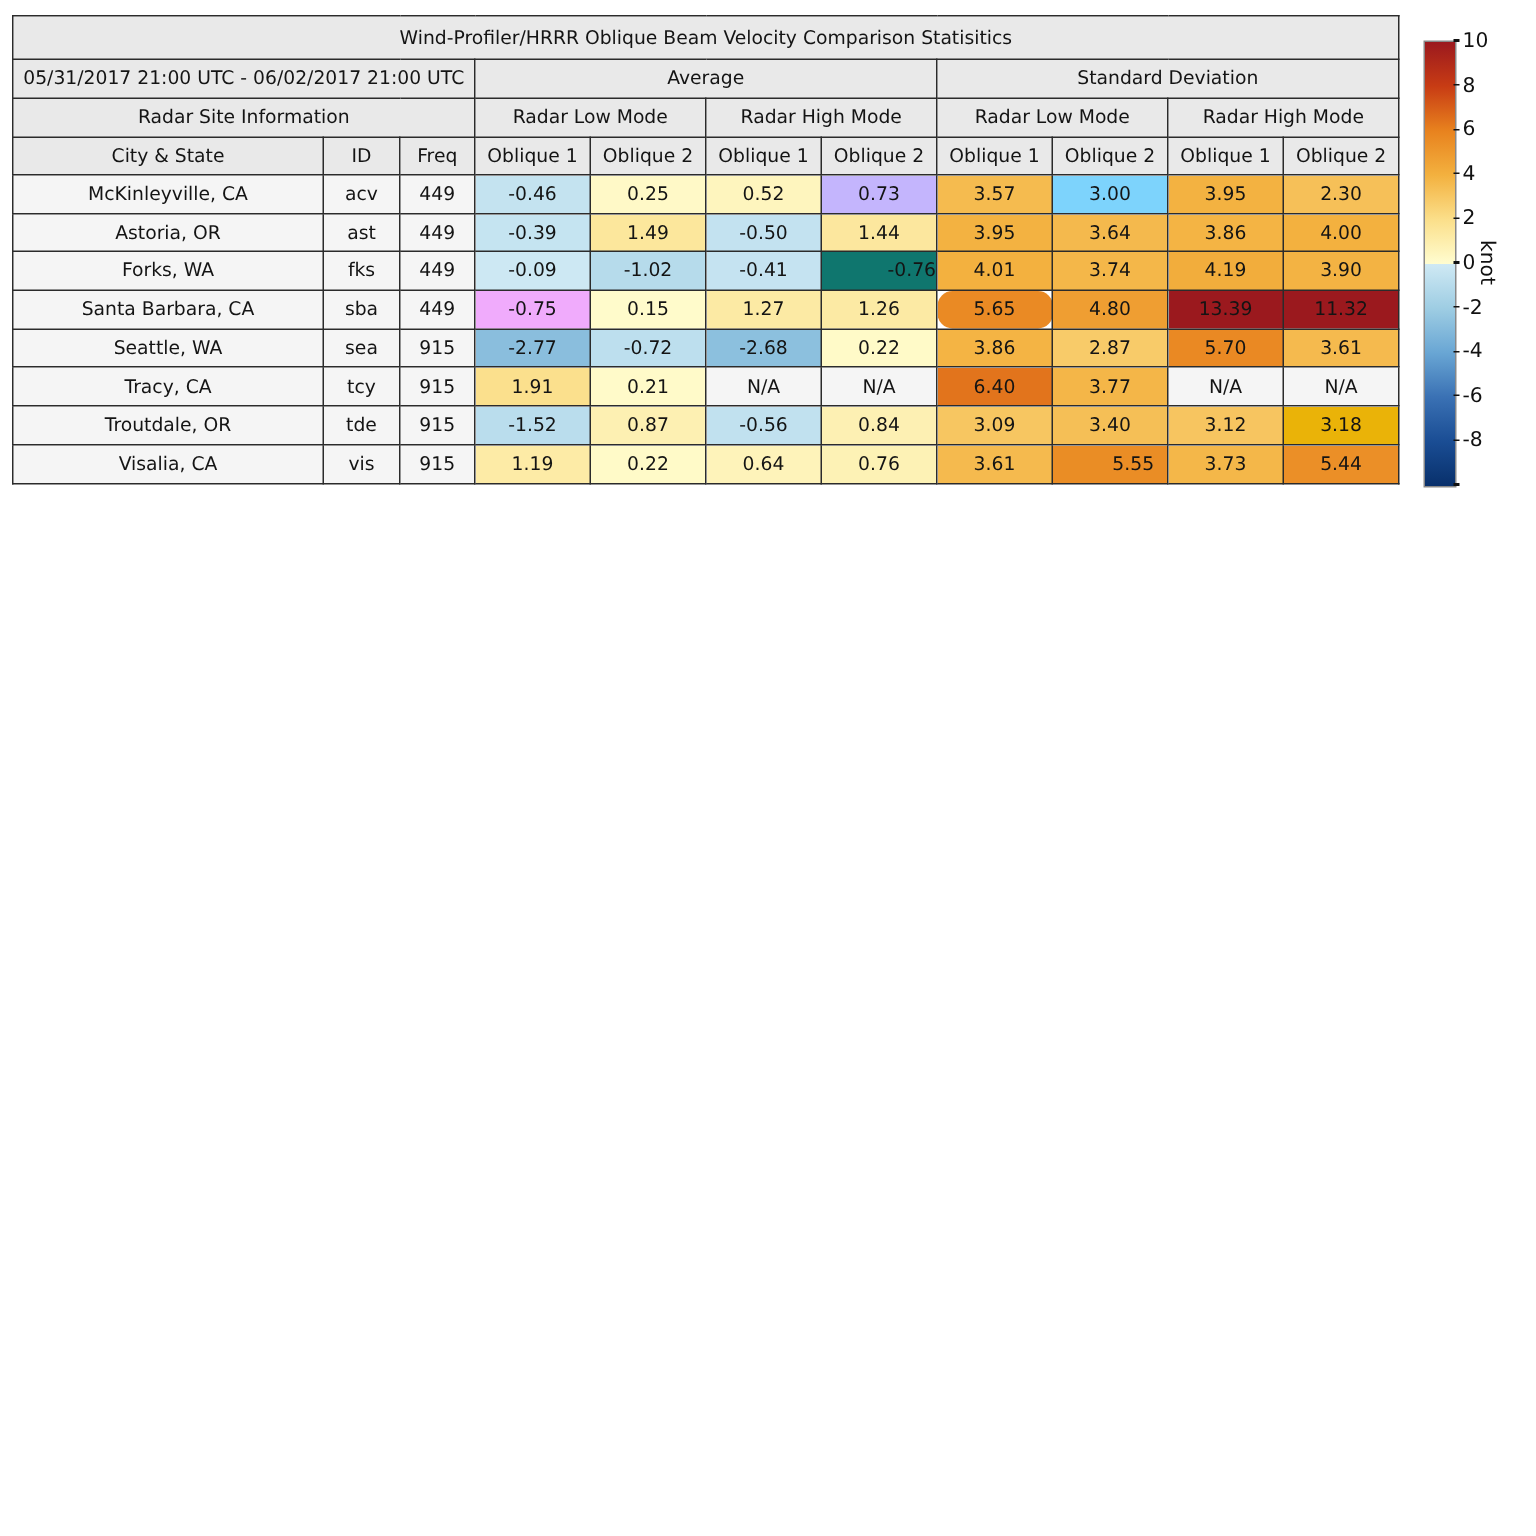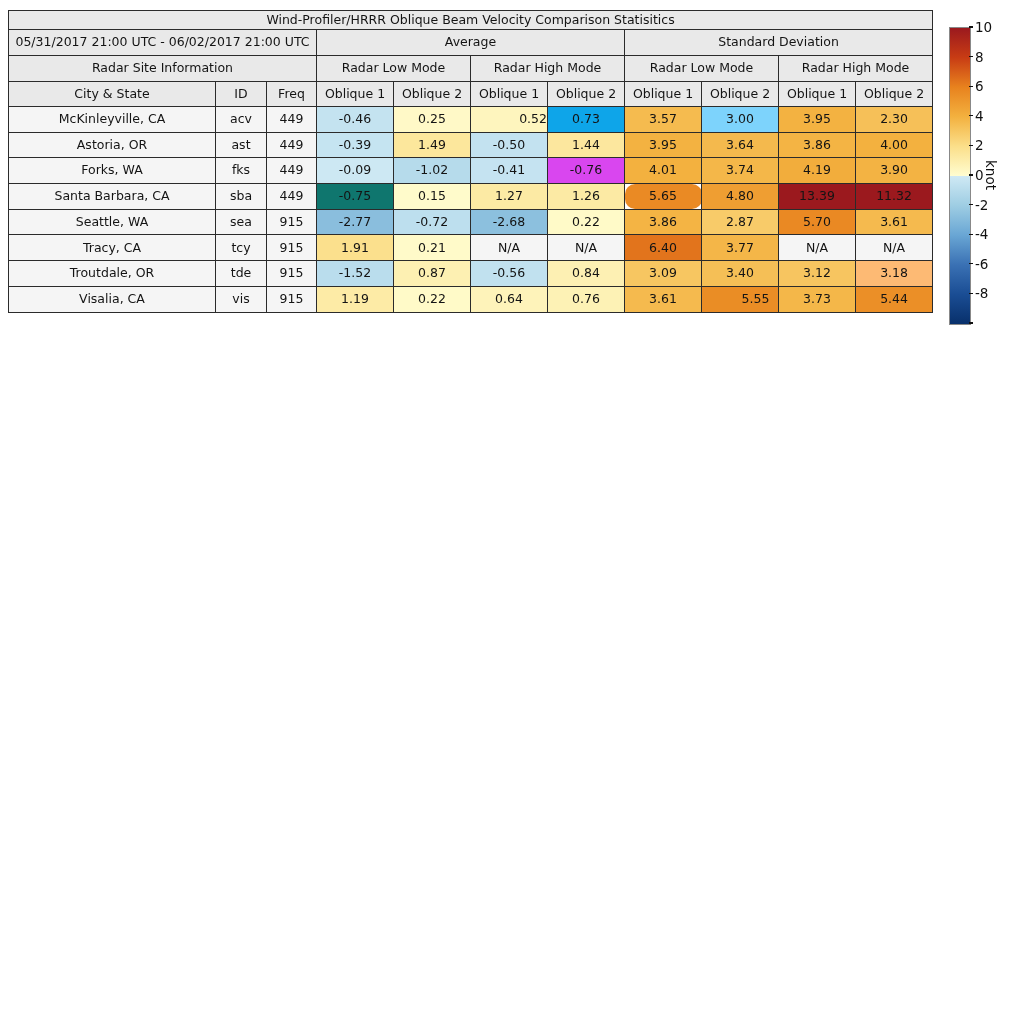--- a/index.html
+++ b/index.html
@@ -5,21 +5,21 @@
   html,body{margin:0;padding:0;background:#ffffff;}
   #canvas{position:relative;width:1024px;height:1024px;background:#ffffff;overflow:hidden;
           font-family:"DejaVu Sans","Liberation Sans",sans-serif;color:#141414;}
 
   
   #stat-table{position:absolute;left:8px;top:10px;width:924px;border-collapse:collapse;
               table-layout:fixed;font-size:12.5px;line-height:1;}
   #stat-table th,#stat-table td{border:1px solid #2b2b2b;text-align:center;vertical-align:middle;
               padding:0;font-weight:normal;white-space:nowrap;overflow:hidden;}
   #stat-table thead th{background:#e9e9e9;}
-  tr.r-title{height:19px;}
+  tr.r-title{height:29px;}
   tr.r-group{height:26px;}
   tr.r-mode{height:26px;}
   tr.r-cols{height:25px;}
   #stat-table tbody tr{height:25.7px;}
   td.label-cell{background:#f5f5f5;}
 
   
   #colorbar{position:absolute;left:949px;top:27px;width:20px;height:296px;
             border:0.5px solid #888;}
   .cb-tick-mark{position:absolute;width:4px;height:1.2px;background:#111;}
@@ -76,22 +76,22 @@
         <th>Oblique 2</th>
       </tr>
     </thead>
     <tbody id="table-body">
         <tr>
           <td class="label-cell">McKinleyville, CA</td>
           <td class="label-cell">acv</td>
           <td class="label-cell">449</td>
           <td style="background: rgb(196, 227, 240);">-0.46</td>
           <td style="background: rgb(255, 249, 199);">0.25</td>
-          <td style="background: rgb(254, 245, 190); text-align: right;">0.52</td>
-          <td style="background: #0ea5e9;">0.73</td>
+          <td style="background: rgb(254, 245, 190);">0.52</td>
+          <td style="background: #c4b5fd;">0.73</td>
           <td style="background: rgb(245, 187, 79);">3.57</td>
           <td style="background: #7dd3fc; margin-left: 41px;">3.00</td>
           <td style="background: rgb(243, 178, 65);">3.95</td>
           <td style="background: rgb(246, 192, 88);">2.30</td>
         </tr>
         <tr>
           <td class="label-cell">Astoria, OR</td>
           <td class="label-cell">ast</td>
           <td class="label-cell">449</td>
           <td style="background: rgb(197, 228, 241);">-0.39</td>
@@ -103,31 +103,31 @@
           <td style="background: rgb(244, 180, 68);">3.86</td>
           <td style="background: rgb(243, 177, 63);">4.00</td>
         </tr>
         <tr>
           <td class="label-cell">Forks, WA</td>
           <td class="label-cell">fks</td>
           <td class="label-cell">449</td>
           <td style="background: rgb(205, 232, 243);">-0.09</td>
           <td style="background: rgb(182, 219, 235);">-1.02</td>
           <td style="background: rgb(197, 227, 241);">-0.41</td>
-          <td style="background: #d946ef;">-0.76</td>
+          <td style="background: #0f766e; text-align: right;">-0.76</td>
           <td style="background: rgb(243, 177, 63);">4.01</td>
           <td style="background: rgb(244, 183, 73);">3.74</td>
           <td style="background: rgb(242, 173, 60);">4.19</td>
           <td style="background: rgb(243, 179, 67);">3.90</td>
         </tr>
         <tr>
           <td class="label-cell">Santa Barbara, CA</td>
           <td class="label-cell">sba</td>
           <td class="label-cell">449</td>
-          <td style="background: #0f766e;">-0.75</td>
+          <td style="background: #f0abfc;">-0.75</td>
           <td style="background: rgb(255, 251, 203);">0.15</td>
           <td style="background: rgb(252, 234, 164);">1.27</td>
           <td style="background: rgb(252, 234, 164);">1.26</td>
           <td style="background: rgb(234, 138, 36); border-radius: 10px;">5.65</td>
           <td style="background: rgb(239, 158, 50);">4.80</td>
           <td style="background: rgb(155, 25, 30);">13.39</td>
           <td style="background: rgb(155, 25, 30);">11.32</td>
         </tr>
         <tr>
           <td class="label-cell">Seattle, WA</td>
@@ -159,21 +159,21 @@
           <td class="label-cell">Troutdale, OR</td>
           <td class="label-cell">tde</td>
           <td class="label-cell">915</td>
           <td style="background: rgb(186, 221, 237);">-1.52</td>
           <td style="background: rgb(253, 240, 178); margin-left: 16px;">0.87</td>
           <td style="background: rgb(193, 225, 239);">-0.56</td>
           <td style="background: rgb(253, 240, 179);">0.84</td>
           <td style="background: rgb(247, 198, 97);">3.09</td>
           <td style="background: rgb(245, 191, 86);">3.40</td>
           <td style="background: rgb(247, 197, 96);">3.12</td>
-          <td style="background: #fdba74;">3.18</td>
+          <td style="background: #eab308;">3.18</td>
         </tr>
         <tr>
           <td class="label-cell">Visalia, CA</td>
           <td class="label-cell">vis</td>
           <td class="label-cell">915</td>
           <td style="background: rgb(253, 235, 166);">1.19</td>
           <td style="background: rgb(255, 250, 200);">0.22</td>
           <td style="background: rgb(254, 243, 186);">0.64</td>
           <td style="background: rgb(253, 242, 181);">0.76</td>
           <td style="background: rgb(245, 186, 78);">3.61</td>

